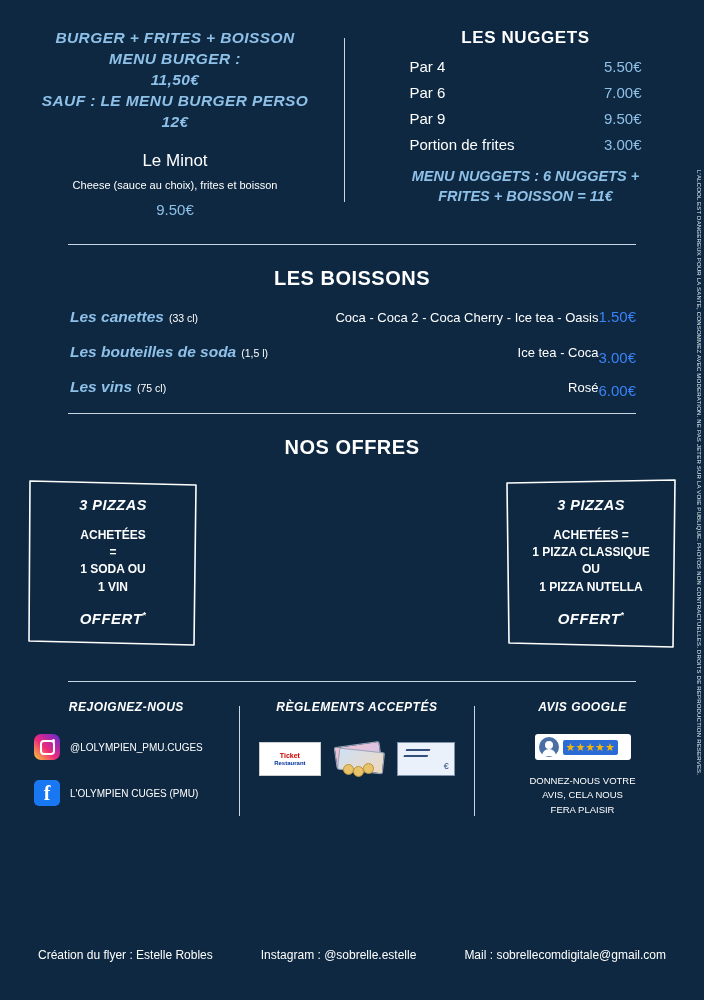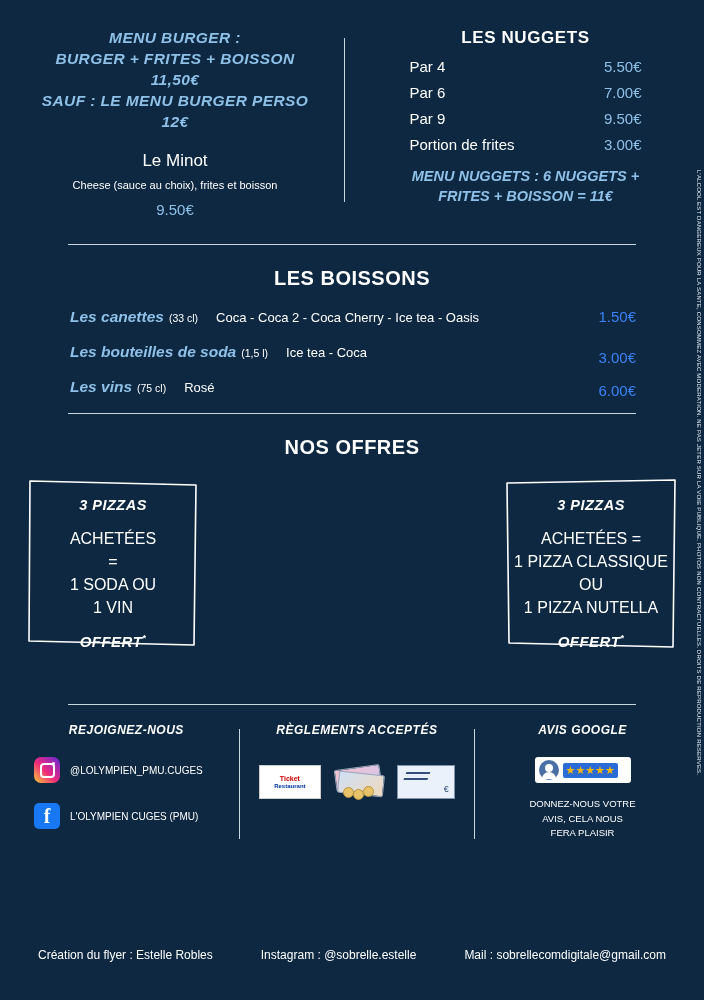--- a/index.html
+++ b/index.html
@@ -117,20 +117,21 @@
     font-size: 20px;
     font-weight: bold;
     letter-spacing: 0.5px;
     margin: 22px 0 18px 0;
   }
   .drink-row {
     display: flex;
     align-items: baseline;
     margin-bottom: 17px;
     padding: 0 44px 0 46px;
+    text-align: right;
   }
   .drink-name {
     font-style: italic;
     font-weight: bold;
     color: #8fc0e8;
     font-size: 15.5px;
     white-space: nowrap;
   }
   .drink-vol {
     font-size: 10.5px;
@@ -176,23 +177,23 @@
     pointer-events: none;
   }
   .offer-head {
     font-style: italic;
     font-weight: bold;
     font-size: 14.5px;
     letter-spacing: 0.5px;
     margin-bottom: 14px;
   }
   .offer-body {
-    font-size: 16px;
+    font-size: 12px;
     line-height: 1.45;
-    font-weight: 400;
+    font-weight: 700;
   }
   .offer-foot {
     margin-top: 14px;
     font-style: italic;
     font-weight: bold;
     font-size: 15px;
     letter-spacing: 0.5px;
   }
   .offer-foot sup { font-size: 9px; }
 
@@ -407,22 +408,22 @@
 </style>
 </head>
 <body>
 
 <div class="page">
 
   <div class="top-section">
 
     <div class="top-left">
       <div class="menu-burger-title">
+        <div>BURGER + FRITES + BOISSON</div>
         <div>MENU BURGER :</div>
-        <div>BURGER + FRITES + BOISSON</div>
         <div>11,50€</div>
         <div>SAUF : LE MENU BURGER PERSO</div>
         <div>12€</div>
       </div>
       <div class="minot-name">Le Minot</div>
       <div class="minot-desc">Cheese (sauce au choix), frites et boisson</div>
       <div class="minot-price">9.50€</div>
     </div>
 
     <div class="vsep"></div>

